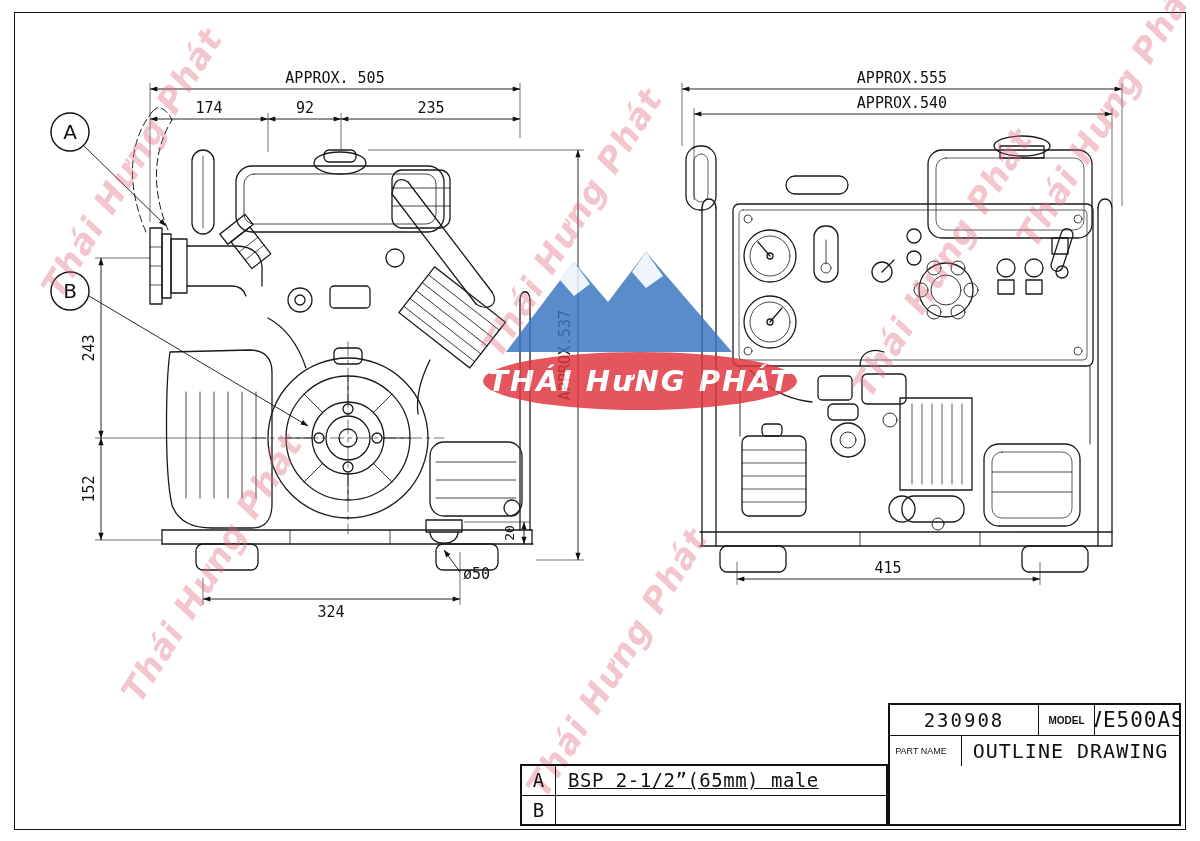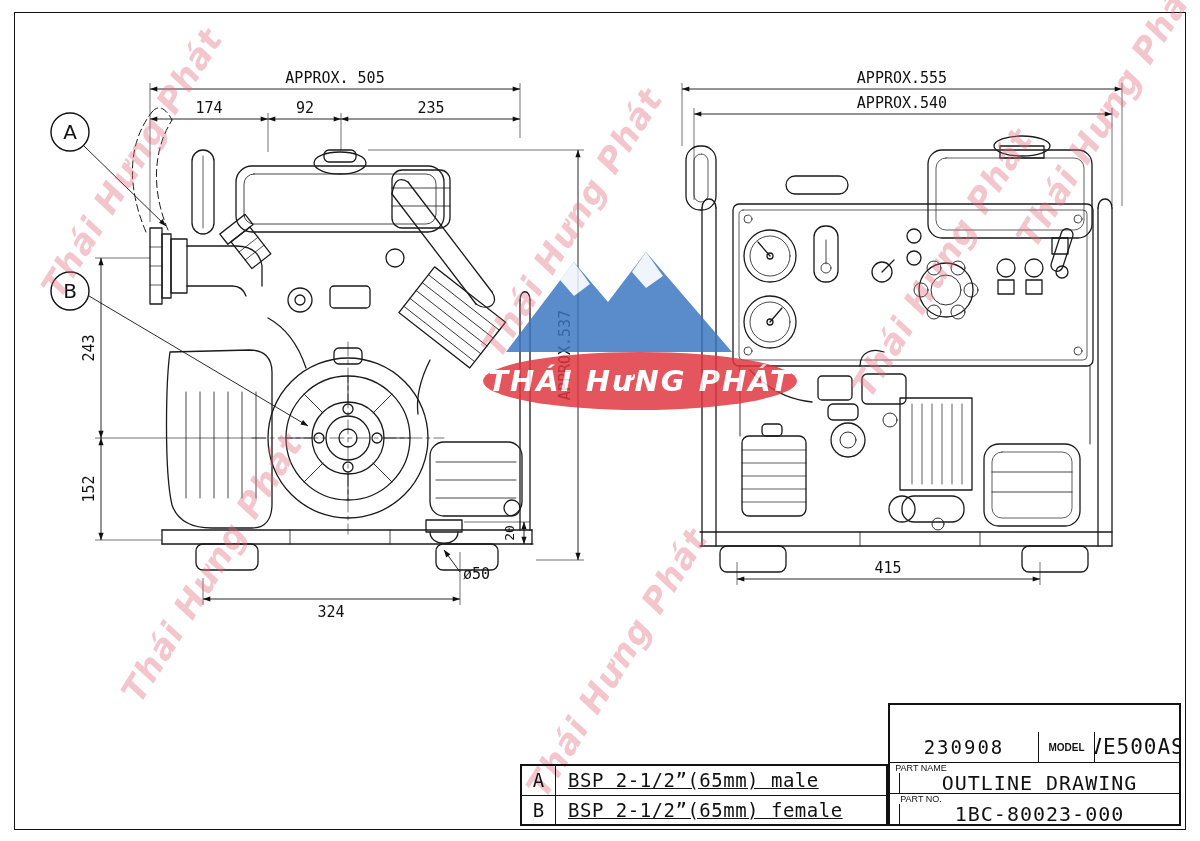--- a/index.html
+++ b/index.html
@@ -14,25 +14,25 @@
   .balloon-text { font-family:"DejaVu Sans", sans-serif; font-size:20px; fill:#111; text-anchor:middle; }
   .wm-text { font-family:"DejaVu Sans", sans-serif; font-size:34px; font-weight:bold; font-style:italic; opacity:0.38; letter-spacing:1px; }
   .logo-text { font-family:"DejaVu Sans", sans-serif; font-size:29px; font-weight:bold; font-style:italic; fill:#ffffff; letter-spacing:2px; text-anchor:middle; }
 
   .legend { position:absolute; left:520px; top:764px; width:368px; height:62px; border:2px solid #111; display:flex; flex-direction:column; }
   .legend-row { flex:1; display:flex; }
   .legend-row + .legend-row { border-top:1.4px solid #111; }
   .legend-key { width:34px; border-right:1.4px solid #111; display:flex; align-items:center; justify-content:center; font-size:19px; }
   .legend-desc { flex:1; display:flex; align-items:center; padding-left:12px; font-size:19px; letter-spacing:0.5px; white-space:nowrap;text-decoration:underline; }
 
-  .titleblock { position:absolute; left:888px; top:703px; width:293px; height:123px; border:2px solid #111; display:flex; flex-direction:column;justify-content:flex-end; }
+  .titleblock { position:absolute; left:888px; top:703px; width:293px; height:123px; border:2px solid #111; display:flex; flex-direction:column; }
   .tb-row { display:flex; }
   .tb-row + .tb-row { border-top:1.4px solid #111; }
   .tb-r1 { height:30px; }
-  .tb-r2, .tb-r3, .tb-r4 { height:31px;flex-direction:column; }
+  .tb-r2, .tb-r3, .tb-r4 { height:31px; }
   .tb-r4 { flex:1; }
   .tb-cell { display:flex; align-items:center; justify-content:center; overflow:hidden; white-space:nowrap; }
   .tb-cell + .tb-cell { border-left:1.4px solid #111; }
   .tb-date { width:148px; font-size:19px; letter-spacing:2px; }
   .tb-mlabel { width:56px; font-family:"Liberation Sans", sans-serif; font-size:10px;font-weight:bold; }
   .tb-model { flex:1; font-size:21px; letter-spacing:1px; }
   .tb-label { width:62px; font-family:"Liberation Sans", sans-serif; font-size:9px; }
   .tb-big { flex:1; font-size:20px; letter-spacing:1px;margin-left:9px; }
 </style>
 </head>
@@ -385,32 +385,27 @@
     </g>
   </svg>
 
   <div class="legend">
     <div class="legend-row">
       <div class="legend-key">A</div>
       <div class="legend-desc">BSP 2-1/2”(65mm) male</div>
     </div>
     <div class="legend-row">
       <div class="legend-key">B</div>
-      <div class="legend-desc">BSP 2-1/2”(65mm) female</div>
     </div>
   </div>
 
   <div class="titleblock">
     <div class="tb-row tb-r1">
       <div class="tb-cell tb-date">230908</div>
       <div class="tb-cell tb-mlabel">MODEL</div>
       <div class="tb-cell tb-model">VE500AS</div>
     </div>
     <div class="tb-row tb-r2">
       <div class="tb-cell tb-label">PART NAME</div>
       <div class="tb-cell tb-big">OUTLINE DRAWING</div>
     </div>
-    <div class="tb-row tb-r3">
-      <div class="tb-cell tb-label">PART NO.</div>
-      <div class="tb-cell tb-big">1BC-80023-000</div>
-    </div>
   </div>
 </div>
 
 </body></html>

